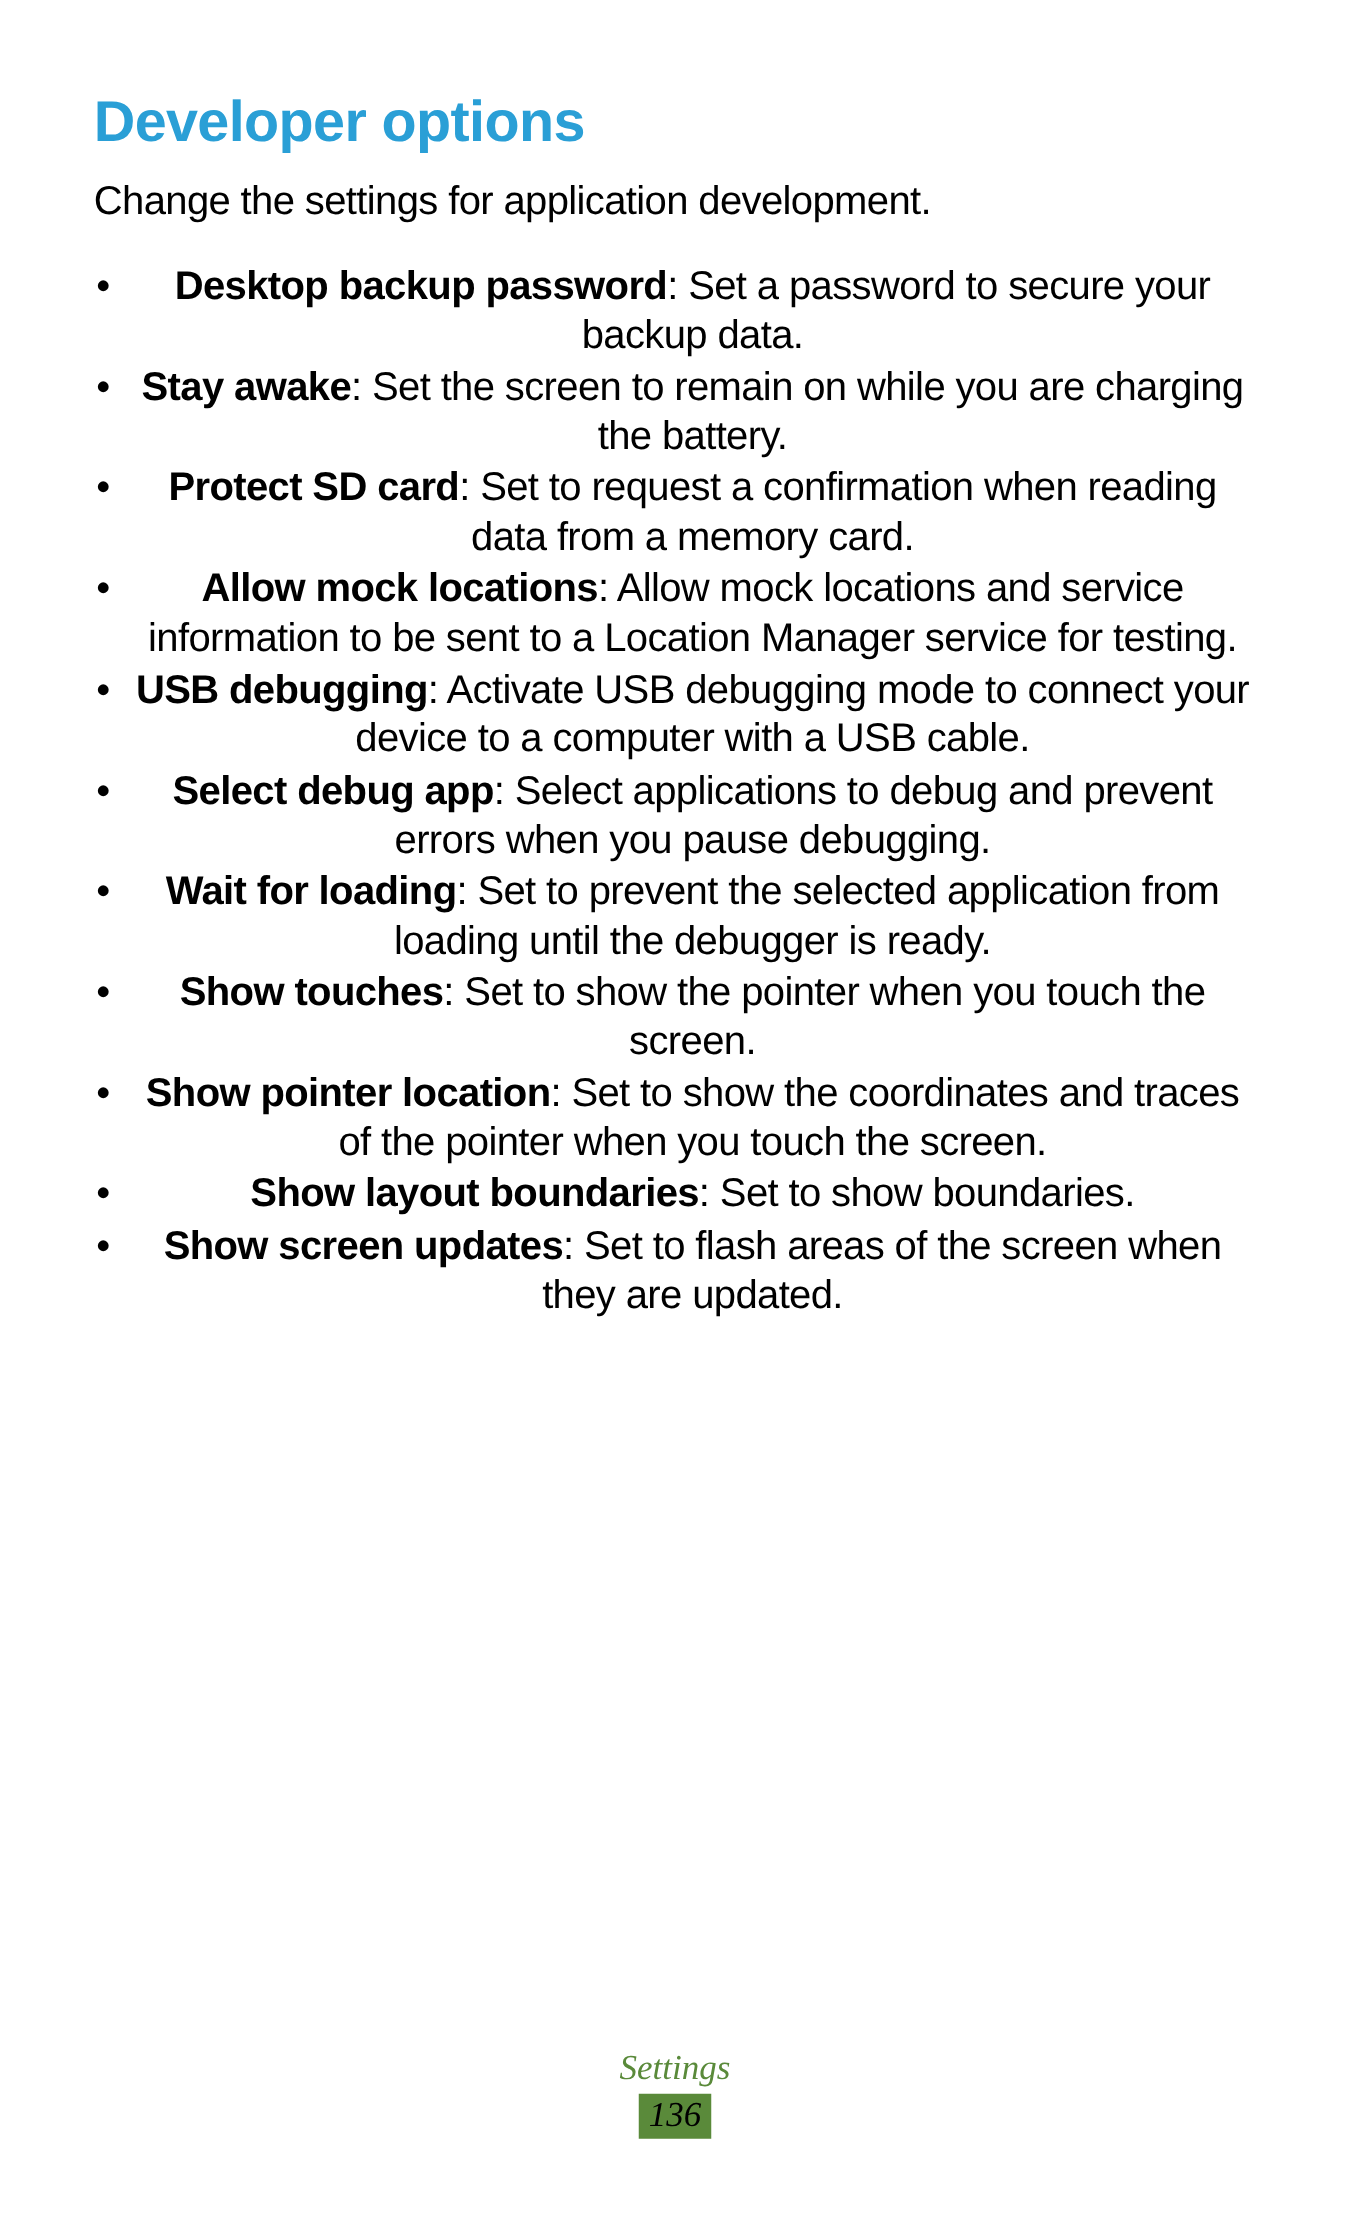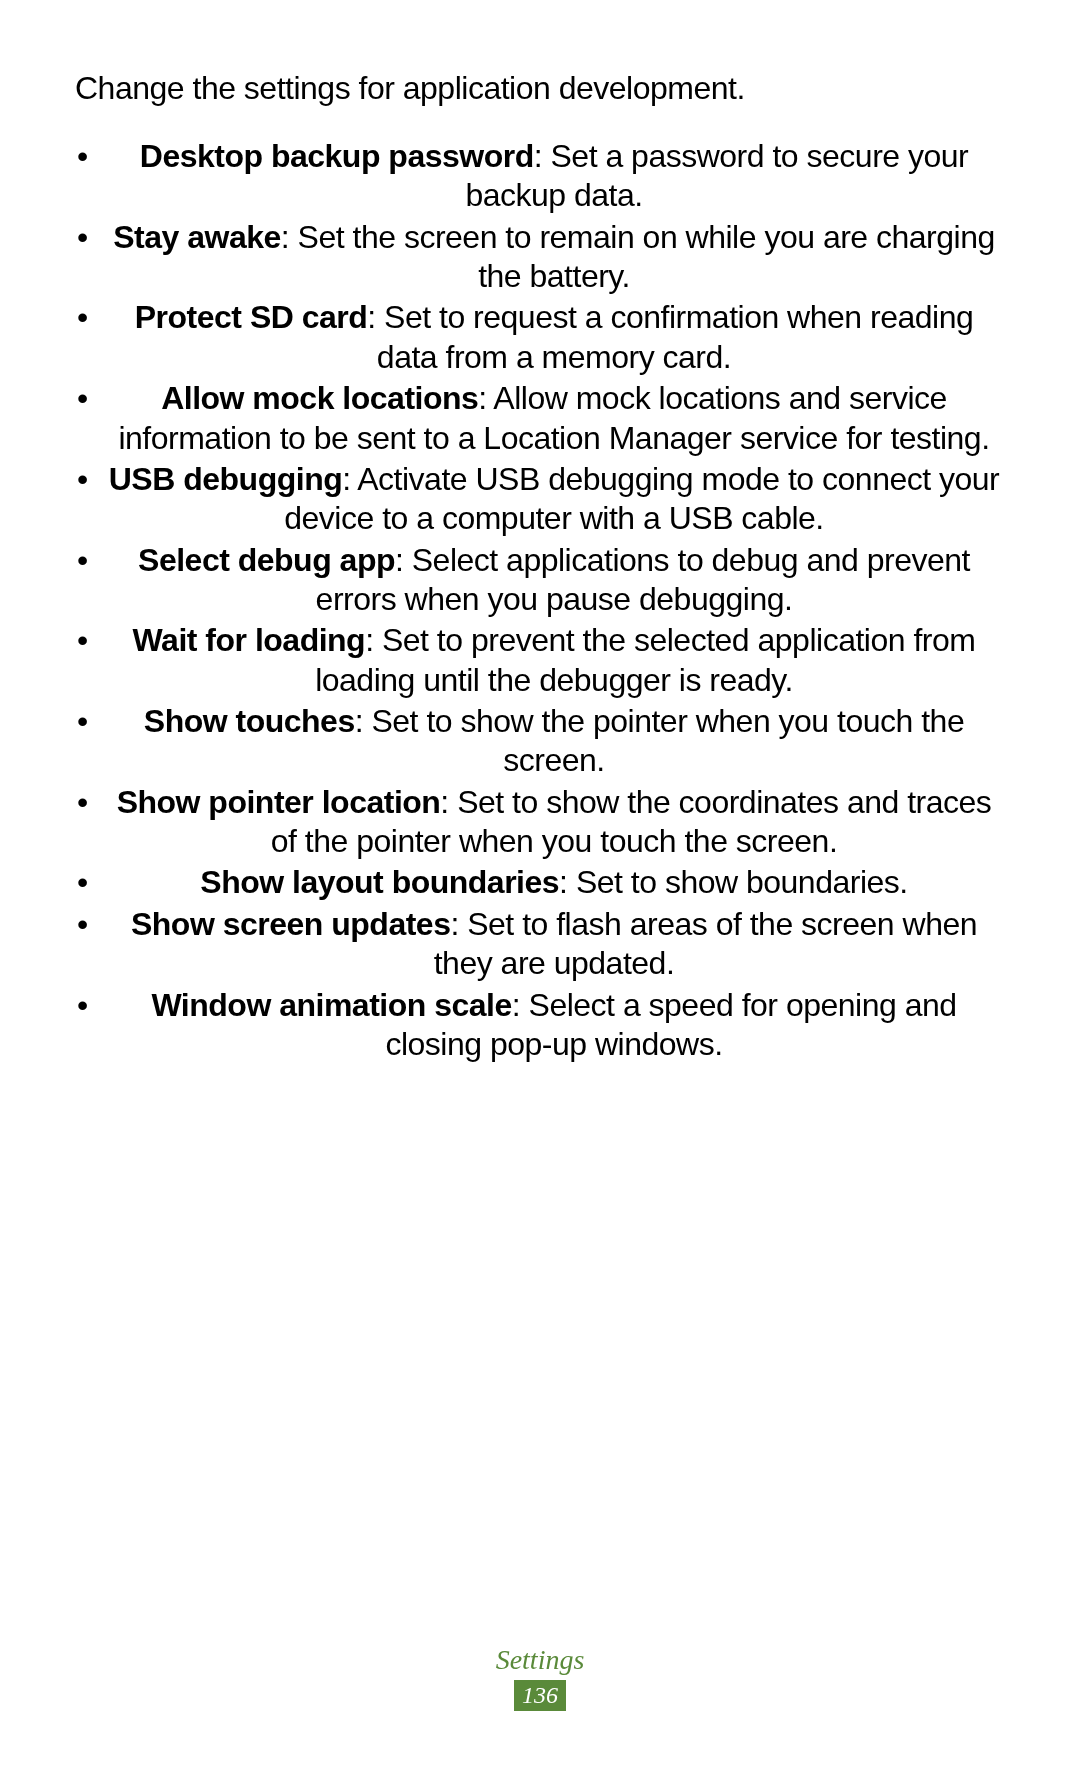--- a/index.html
+++ b/index.html
@@ -66,45 +66,45 @@
     .footer-section {
       color: #5a8a3a;
       font-style: italic;
       font-size: 28px;
       font-family: Georgia, "Times New Roman", serif;
       margin-bottom: 4px;
     }
     .footer-page {
       display: inline-block;
       background: #5a8a3a;
-      color: #ffffff;
+      color: #000000;
       font-style: italic;
-      font-size: 24px;
+      font-size: 28px;
       font-family: Georgia, "Times New Roman", serif;
       padding: 0 8px;
       line-height: 1.3;
     }
   </style>
 </head>
 <body>
 
 <div class="page">
+  <h1 class="heading">Developer options</h1>
   <p class="intro">Change the settings for application development.</p>
   <ul class="items">
       <li><span class="item-term">Desktop backup password</span><span>: Set a password to secure your backup data.</span></li>
       <li><span class="item-term">Stay awake</span><span>: Set the screen to remain on while you are charging the battery.</span></li>
       <li><span class="item-term">Protect SD card</span><span>: Set to request a confirmation when reading data from a memory card.</span></li>
       <li><span class="item-term">Allow mock locations</span><span>: Allow mock locations and service information to be sent to a Location Manager service for testing.</span></li>
       <li><span class="item-term">USB debugging</span><span>: Activate USB debugging mode to connect your device to a computer with a USB cable.</span></li>
       <li><span class="item-term">Select debug app</span><span>: Select applications to debug and prevent errors when you pause debugging.</span></li>
       <li><span class="item-term">Wait for loading</span><span>: Set to prevent the selected application from loading until the debugger is ready.</span></li>
       <li><span class="item-term">Show touches</span><span>: Set to show the pointer when you touch the screen.</span></li>
       <li><span class="item-term">Show pointer location</span><span>: Set to show the coordinates and traces of the pointer when you touch the screen.</span></li>
       <li><span class="item-term">Show layout boundaries</span><span>: Set to show boundaries.</span></li>
       <li><span class="item-term">Show screen updates</span><span>: Set to flash areas of the screen when they are updated.</span></li>
-      <li><span class="item-term">Window animation scale</span><span>: Select a speed for opening and closing pop-up windows.</span></li>
     </ul>
 </div>
 
 <div class="footer">
   <div class="footer-section">Settings</div>
   <div class="footer-page">136</div>
 </div>
 
 </body></html>

